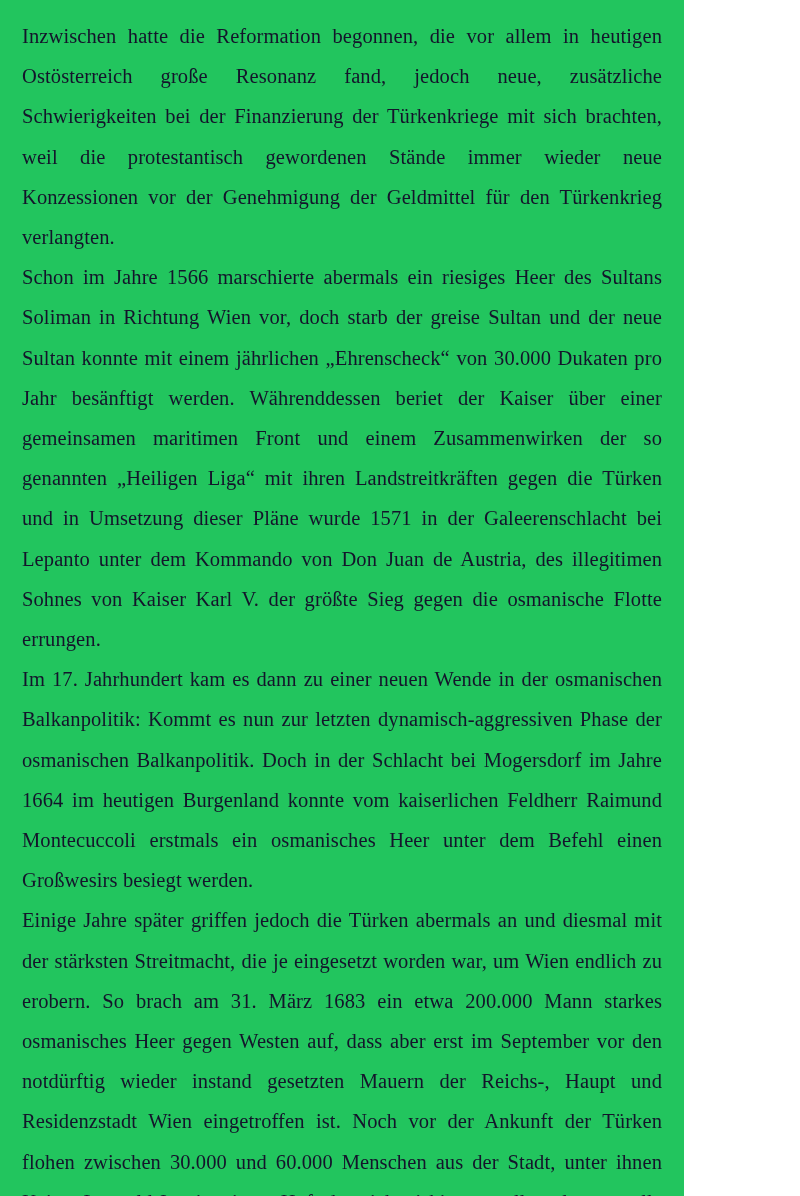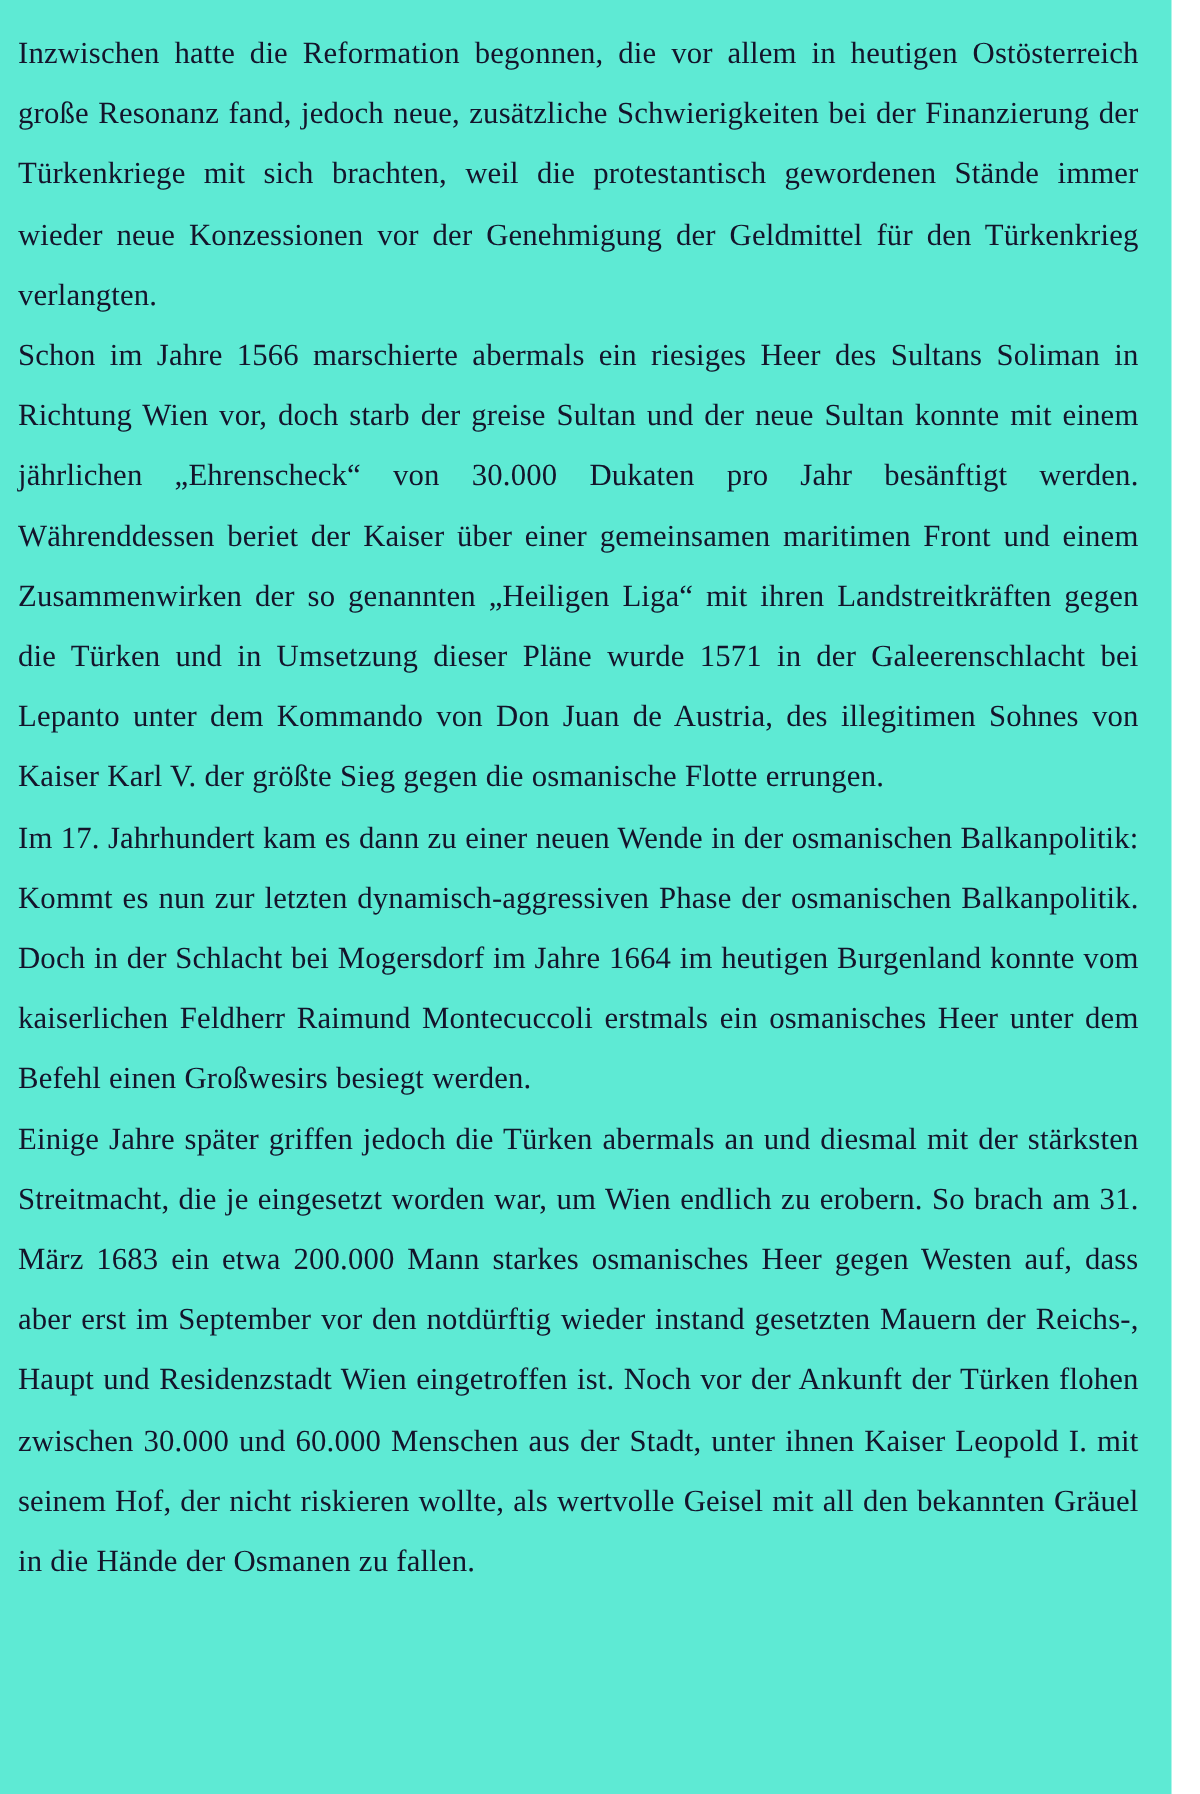--- a/index.html
+++ b/index.html
@@ -7,25 +7,25 @@
     padding: 0;
     background: #ffffff;
   }
   body {
     width: 800px;
     height: 1196px;
     font-family: "Liberation Serif", serif;
     color: #1a1a2e;
   }
   .page {
-    width: 781px;
+    width: 684px;
     height: 1196px;
     box-sizing: border-box;
-    padding: 16px 22px 10px 12px;
-    background: #5eead4;
+    padding: 16px 22px 10px 22px;
+    background: #22c55e;
     overflow: hidden;
   }
   .doc-body {
     display: block;
   }
   p.para {
     margin: 0 0 0px 0;
     font-size: 20.5px;
     line-height: 40.2px;
     text-align: justify;

